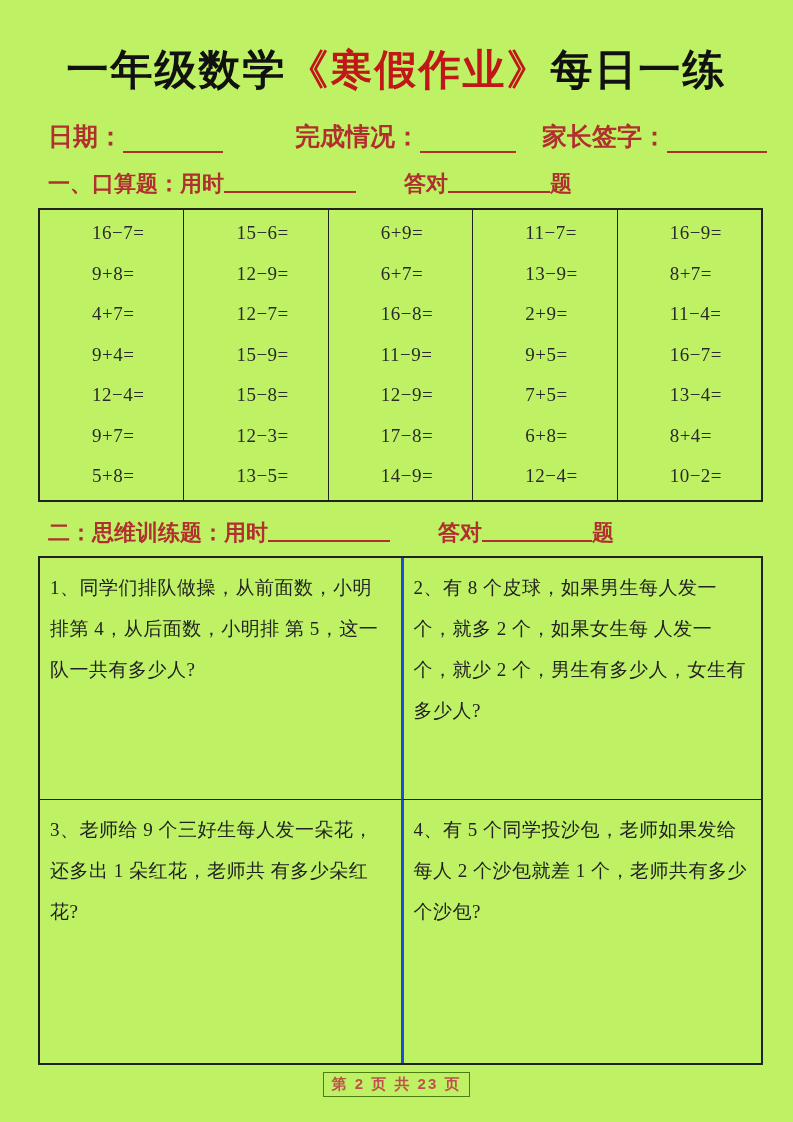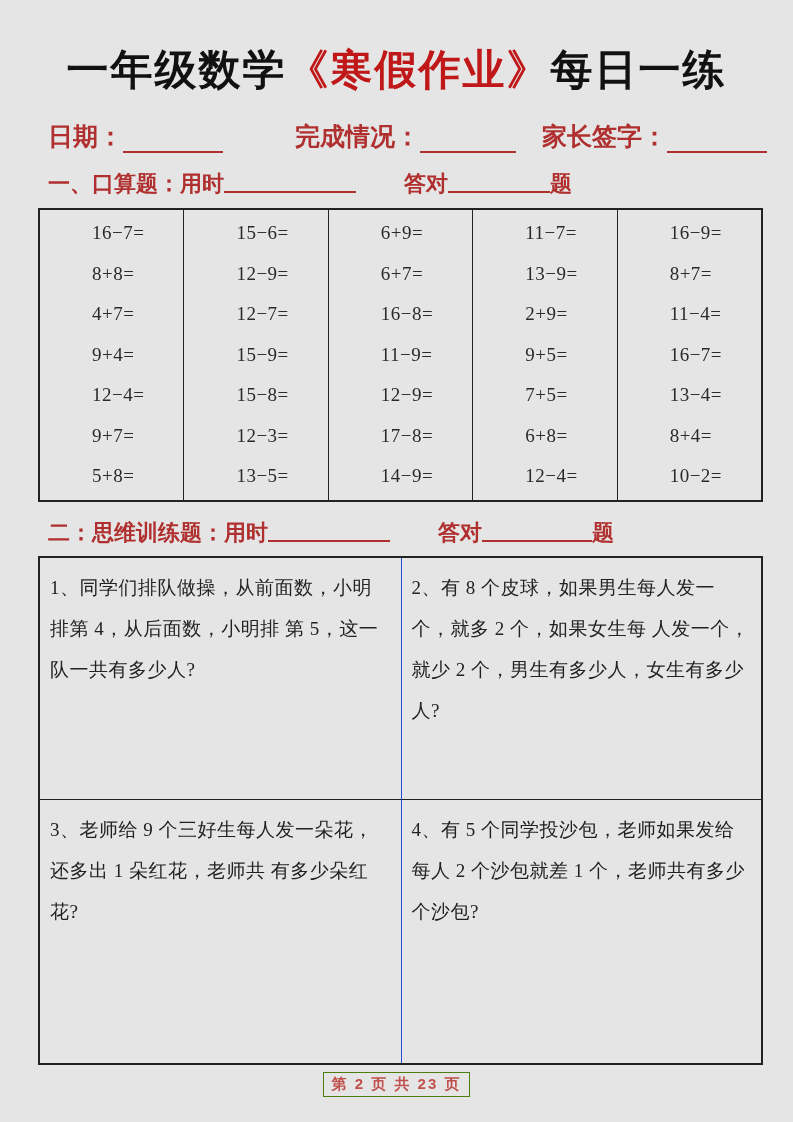--- a/index.html
+++ b/index.html
@@ -3,21 +3,21 @@
 <meta charset="utf-8">
 <style>
   * { margin:0; padding:0; box-sizing:border-box; }
   html,body { background:#ffffff; }
   body {
     width:793px; height:1122px;
     font-family:"Liberation Serif","DejaVu Serif",serif;
     color:#1a1a1a;
     overflow:hidden;
   }
-  .page { position:relative; width:793px; height:1122px; background:#e5e5e5; }
+  .page { position:relative; width:793px; height:1122px; background:#bef264; }
 
   
   .title {
     padding-top:42px;
     text-align:center;
     font-size:42px;
     font-weight:bold;
     letter-spacing:2px;
     color:#111;
     white-space:nowrap;
@@ -87,21 +87,21 @@
     display:grid;
     grid-template-columns:1fr 1fr;
   }
   .word-cell {
     padding:9px 10px 6px 10px;
     font-size:19px;
     line-height:41px;
     letter-spacing:0.5px;
     color:#222;
   }
-  .word-cell.r { border-left:1px solid #1d4ed8; }
+  .word-cell.r { border-left:3px solid #1d4ed8; }
   .word-cell.row1 { height:241px; }
   .word-cell.row2 { height:264px; }
   .word-cell.b { border-top:1px solid #222; }
 
   
   .footer { text-align:center; margin-top:7px; }
   .page-badge {
     display:inline-block;
     border:1px solid #4d7c0f;
     color:#c0504d;
@@ -132,21 +132,21 @@
     <span>一、口算题：用时</span>
     <span class="blank" style="width:132px"></span>
     <span class="sh-gap">答对</span>
     <span class="blank" style="width:102px"></span>
     <span>题</span>
   </div>
 
   <div class="oral-table">
     <div class="oral-col">
         <div class="oral-line">16−7=</div>
-        <div class="oral-line">8+8=</div>
+        <div class="oral-line">9+8=</div>
         <div class="oral-line">4+7=</div>
         <div class="oral-line">9+4=</div>
         <div class="oral-line">12−4=</div>
         <div class="oral-line">9+7=</div>
         <div class="oral-line">5+8=</div>
       </div>
     <div class="oral-col">
         <div class="oral-line">15−6=</div>
         <div class="oral-line">12−9=</div>
         <div class="oral-line">12−7=</div>

